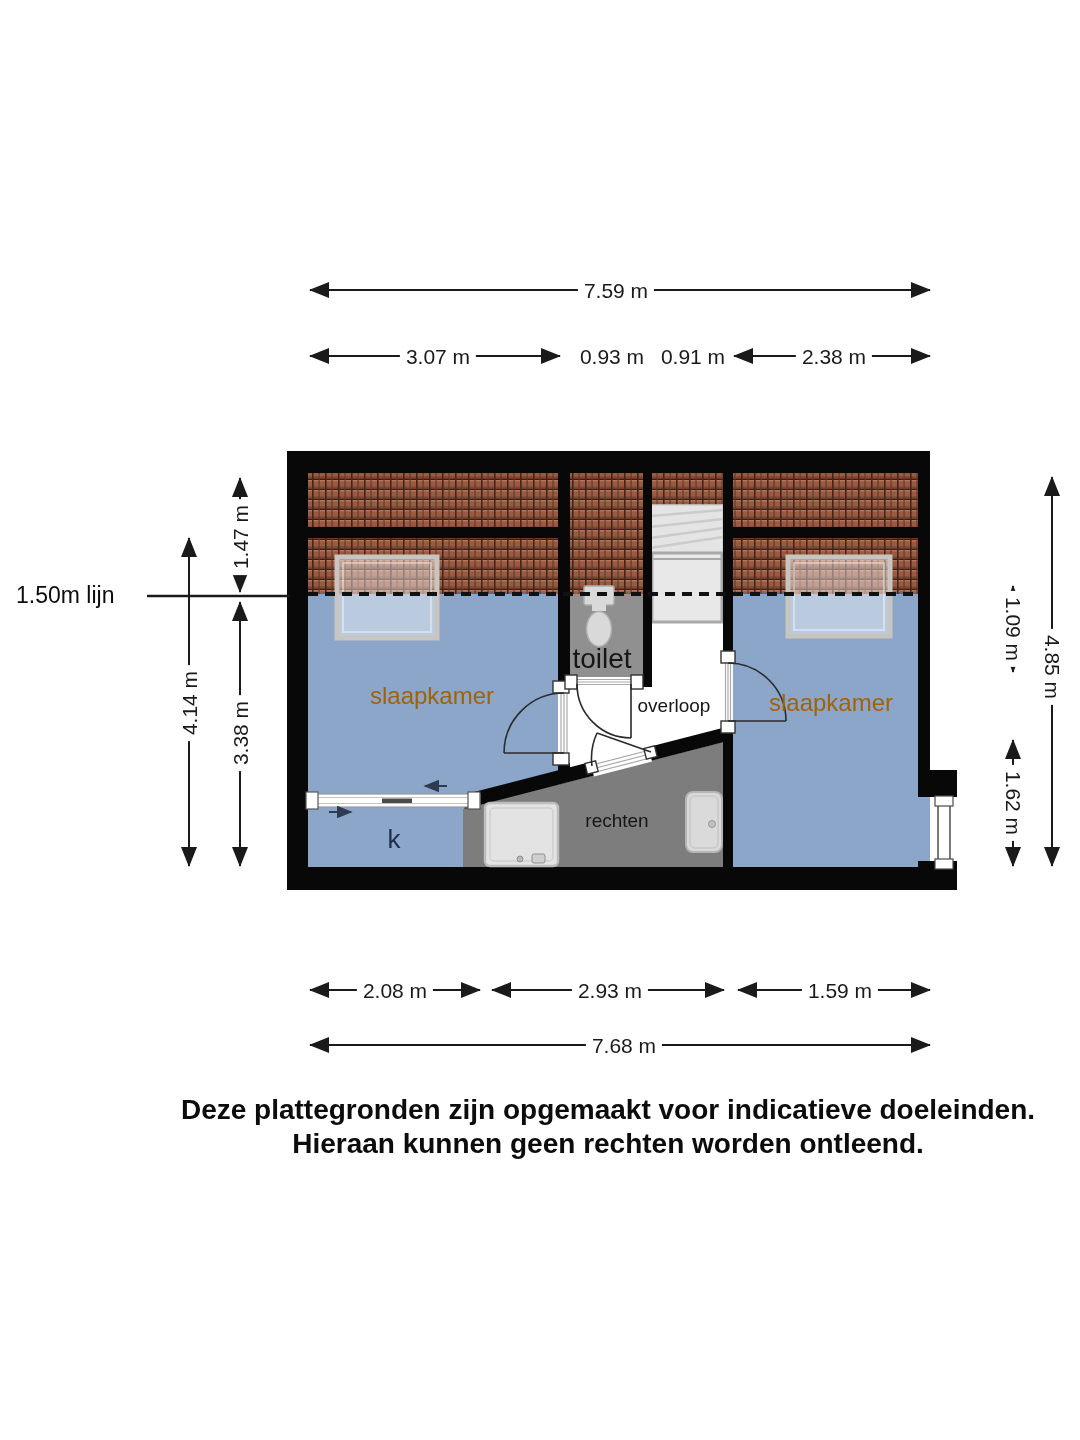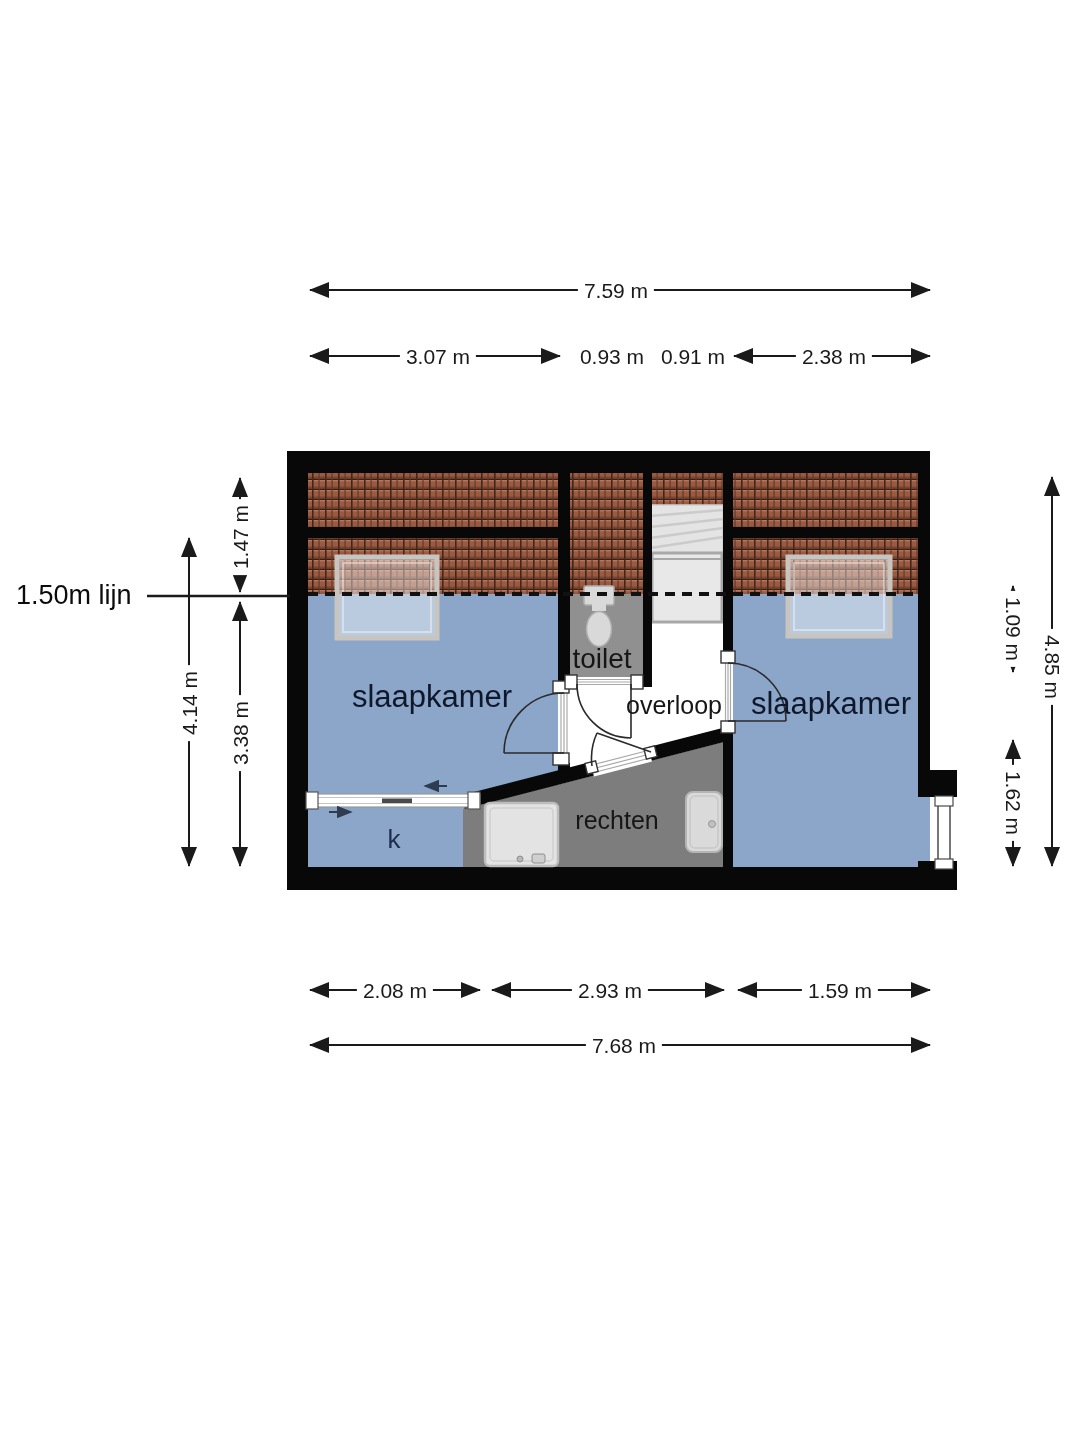--- a/index.html
+++ b/index.html
@@ -4,25 +4,25 @@
 <style>
   html,body{margin:0;padding:0;background:#fff;}
   .canvas{position:relative;width:1080px;height:1440px;background:#ffffff;
           font-family:"Liberation Sans",sans-serif;overflow:hidden;}
   .canvas svg{position:absolute;left:0;top:0;}
   .lbl{position:absolute;color:#111;white-space:nowrap;
        transform:translate(-50%,-50%);line-height:1;}
   .dim{font-size:21px;background:#fff;padding:0 6px;color:#1a1a1a;}
   .vl{transform:translate(-50%,-50%) rotate(-90deg);padding:0 6px;}
   .vr{transform:translate(-50%,-50%) rotate(90deg);padding:0 6px;}
-  .room{font-size:31px;color:#0f172a;}
-  .dark{color:#161616;font-size:25px;}
+  .room{font-size:24px;color:#a16207;}
+  .dark{color:#161616;font-size:19px;}
   .toiletlbl{color:#161616;font-size:28px;}
   .klbl{font-size:26px;color:#1e2c4d;}
-  .title{font-size:27px;transform:translate(0,-50%);color:#0c0c0c;}
+  .title{font-size:23px;transform:translate(0,-50%);color:#0c0c0c;}
   .disc{font-size:28px;font-weight:bold;color:#0c0c0c;}
 </style>
 </head>
 <body>
 
 <div class="canvas">
 
 <svg width="1080" height="1440" viewBox="0 0 1080 1440">
   <defs>
     <pattern id="tiles" width="13" height="10" patternUnits="userSpaceOnUse">
@@ -215,14 +215,16 @@
 <span class="lbl dim" style="left:624px;top:1045px;">7.68 m</span>
 
 <span class="lbl dim vl" style="left:240px;top:537px;">1.47 m</span>
 <span class="lbl dim vl" style="left:189px;top:703px;">4.14 m</span>
 <span class="lbl dim vl" style="left:240px;top:733px;">3.38 m</span>
 
 <span class="lbl dim vr" style="left:1013px;top:629px;">1.09 m</span>
 <span class="lbl dim vr" style="left:1052px;top:667px;">4.85 m</span>
 <span class="lbl dim vr" style="left:1013px;top:803px;">1.62 m</span>
 
+<span class="lbl disc" style="left:608px;top:1110px;">Deze plattegronden zijn opgemaakt voor indicatieve doeleinden.</span>
+<span class="lbl disc" style="left:608px;top:1144px;">Hieraan kunnen geen rechten worden ontleend.</span>
 
 </div>
 
 </body></html>

